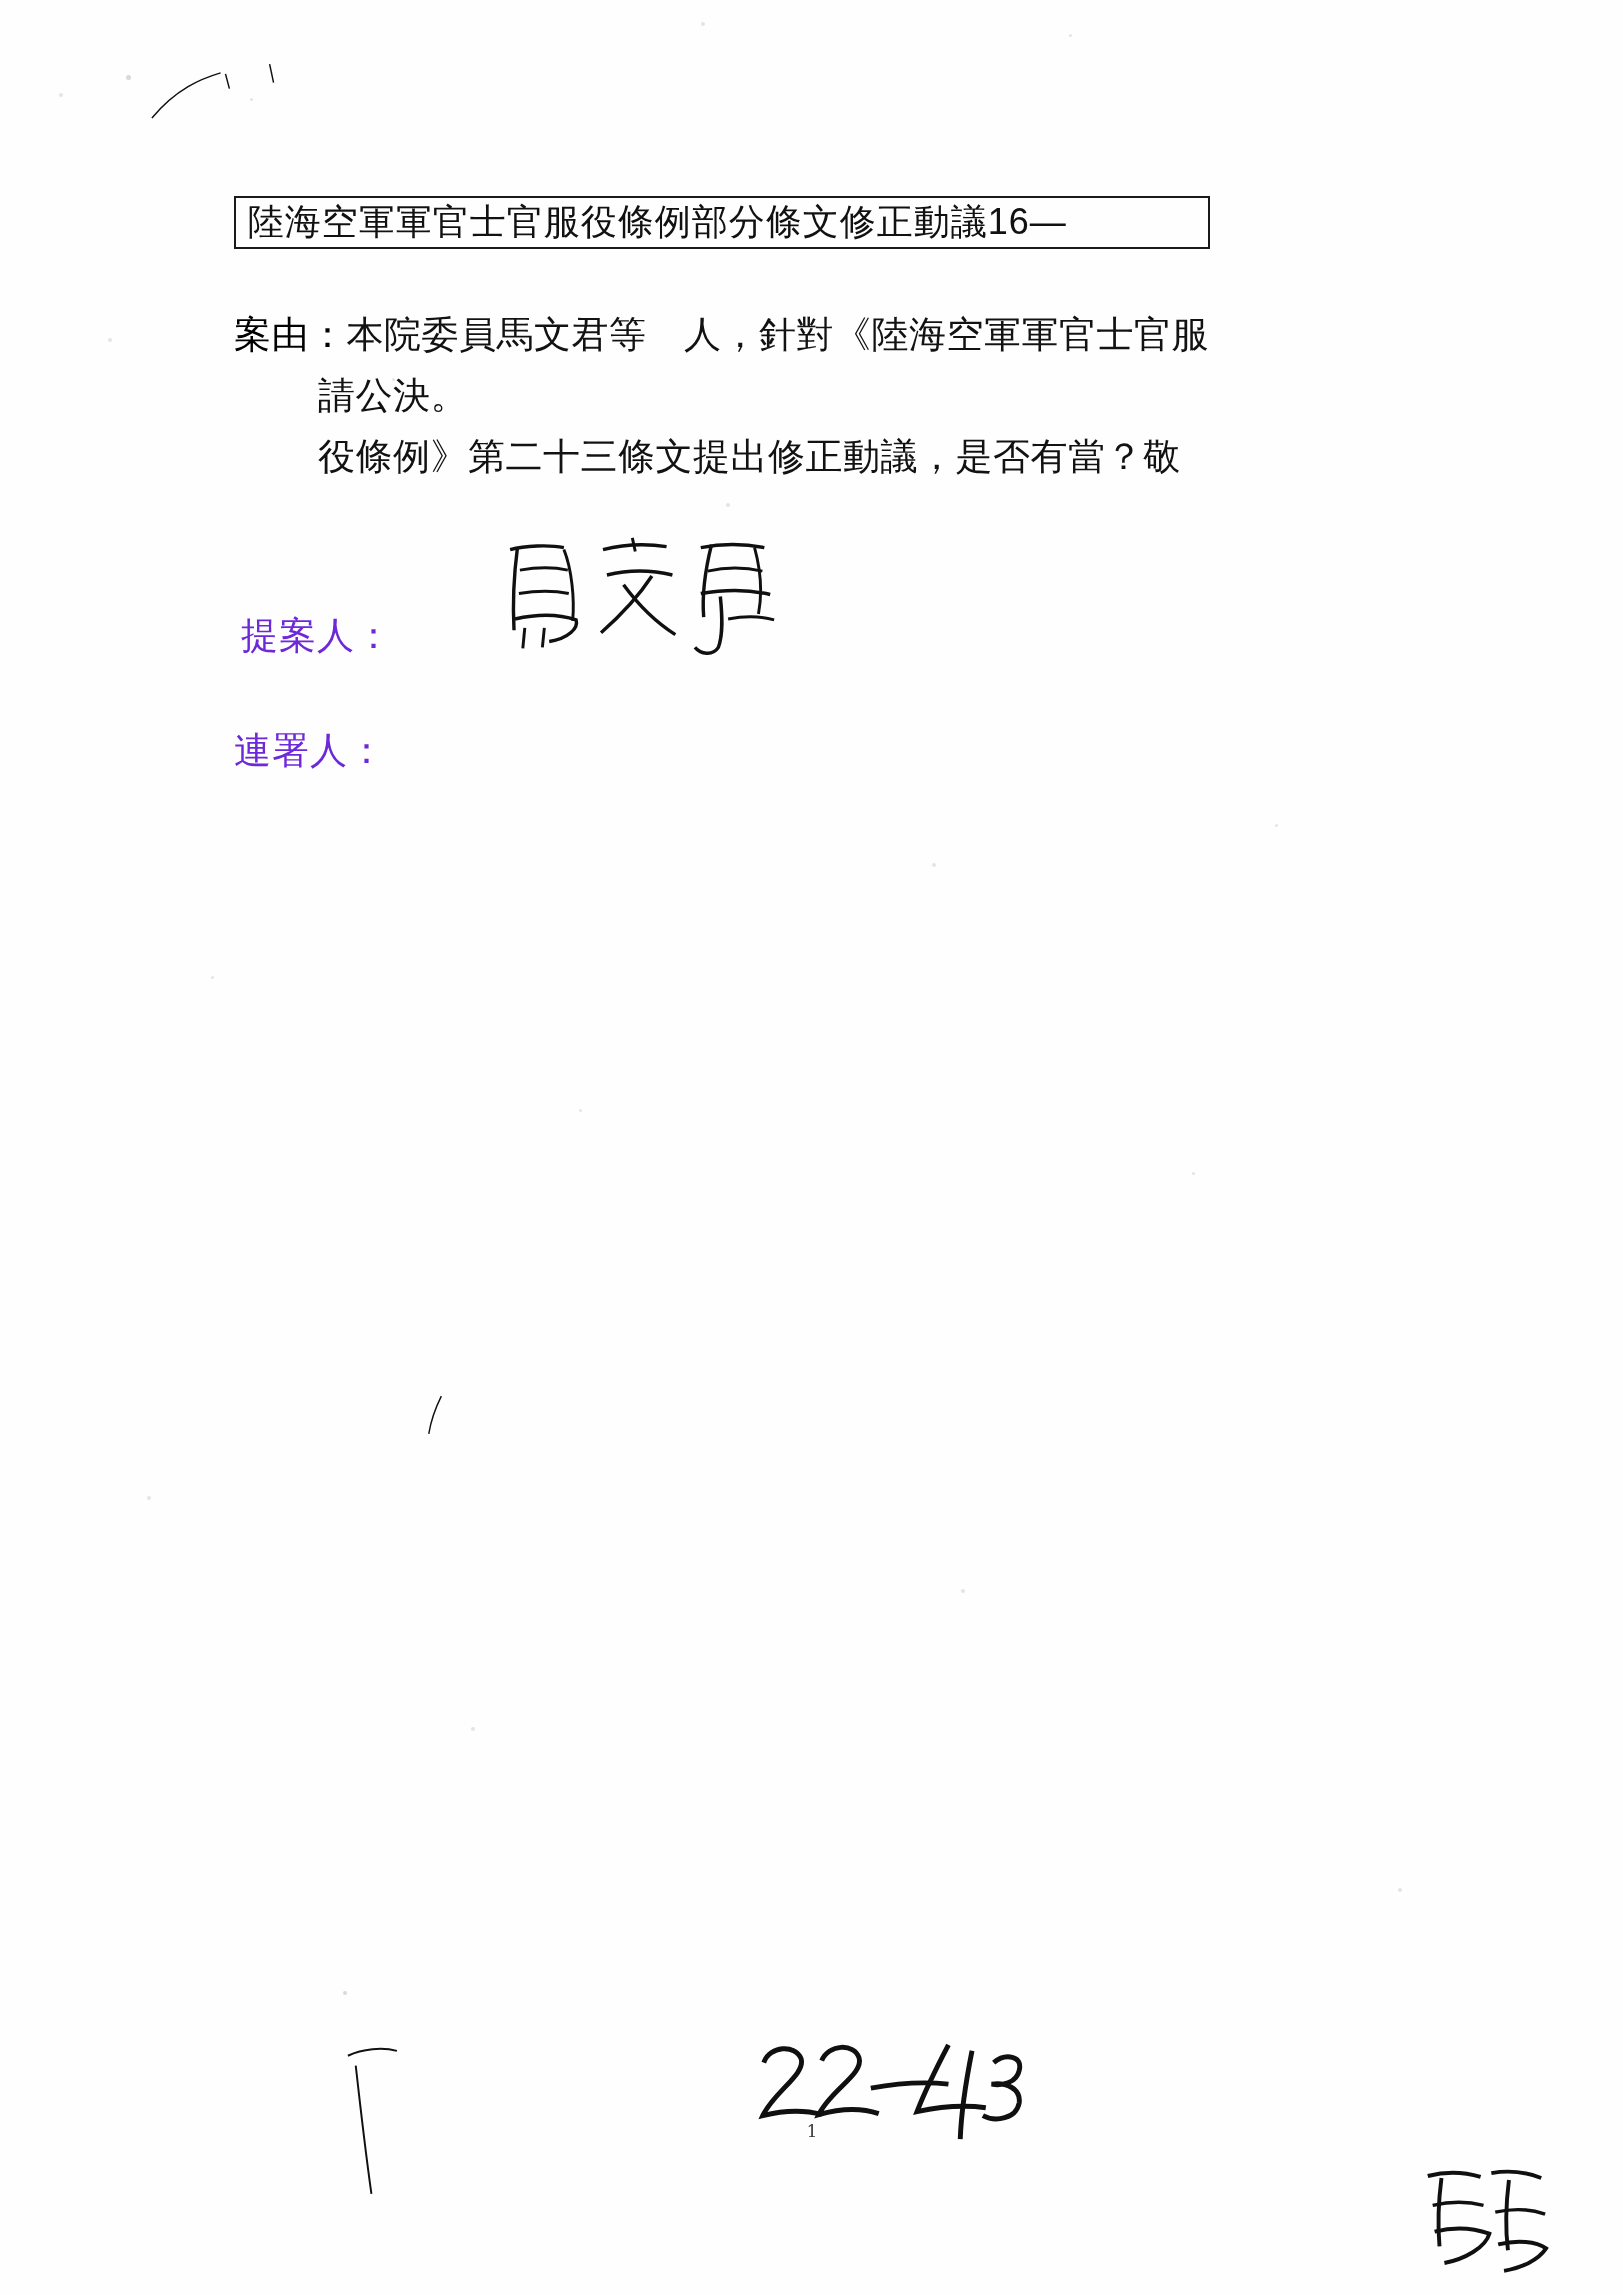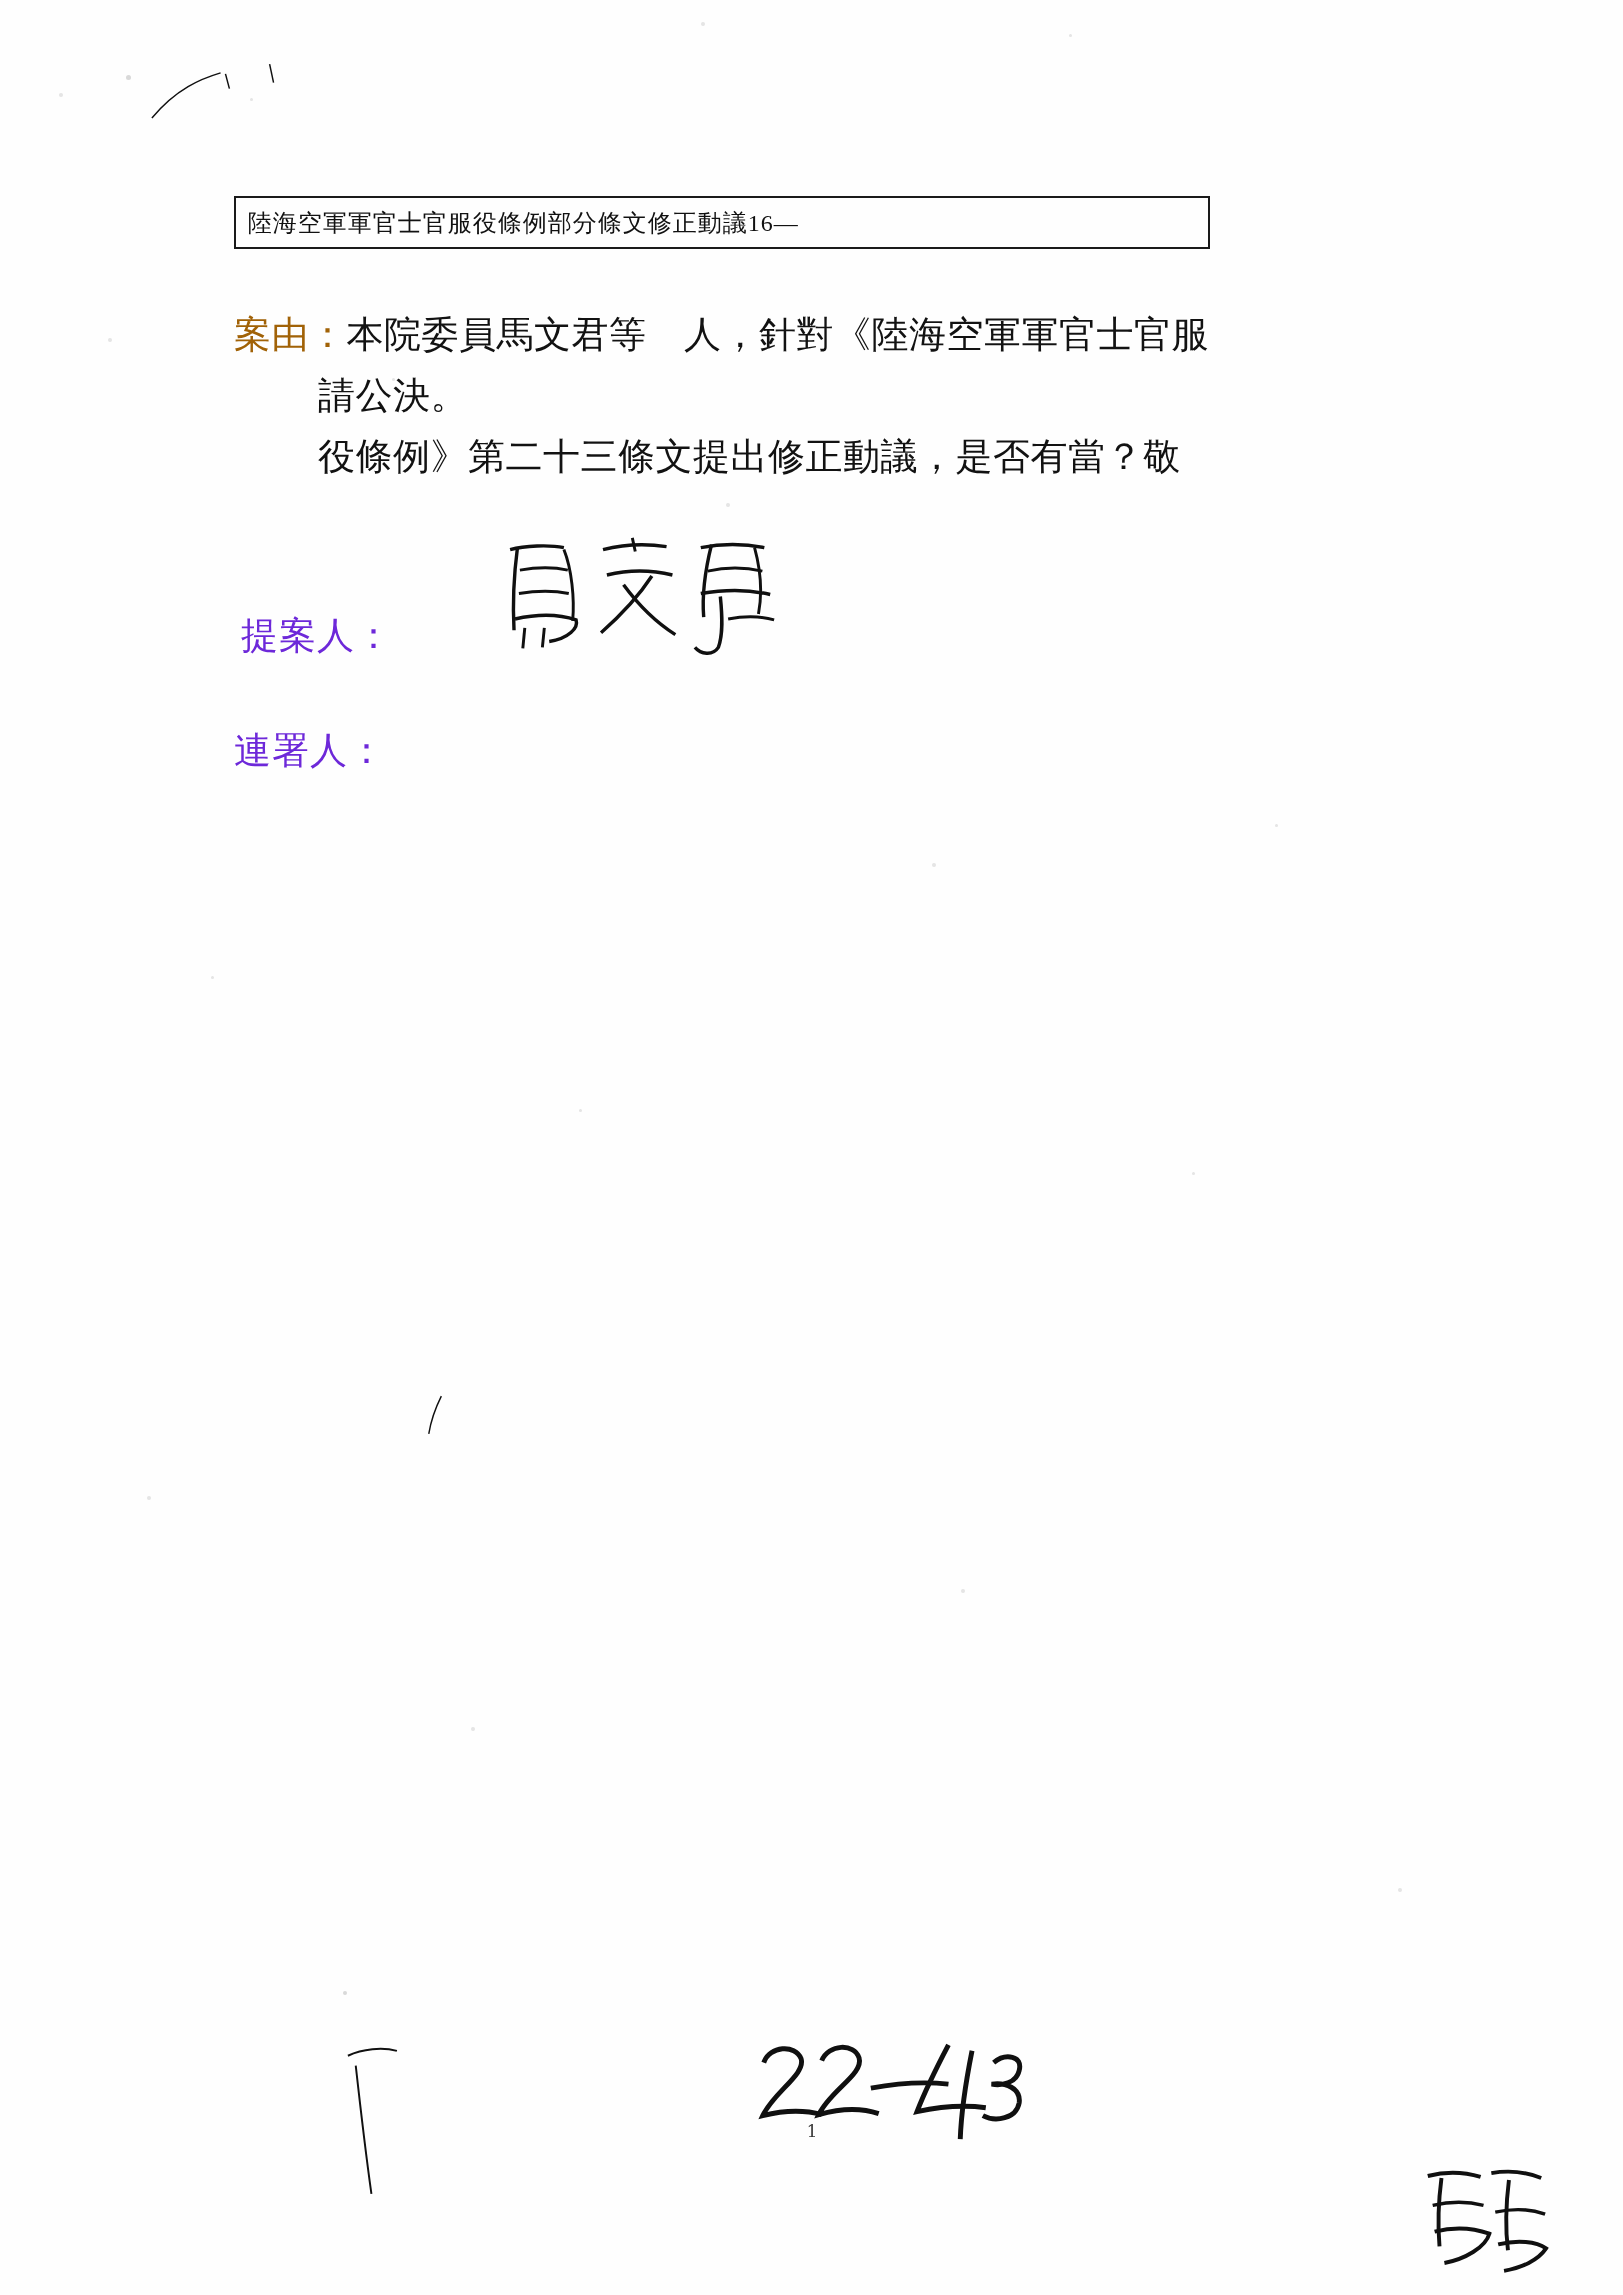--- a/index.html
+++ b/index.html
@@ -36,22 +36,22 @@
     top: 196px;
     width: 976px;
     height: 53px;
     border: 2px solid #1a1a1a;
     box-sizing: border-box;
     display: flex;
     align-items: center;
     padding-left: 11.8px;
   }
   .title-text {
-    font-family: Liberation Serif, serif;
-    font-size: 24px;
+    font-family: Liberation Sans, sans-serif;
+    font-size: 36px;
     letter-spacing: 1px;
     color: #111;
     white-space: nowrap;
   }
 
   
   .case-block {
     position: absolute;
     left: 234px;
     top: 304px;
@@ -62,21 +62,21 @@
     align-items: flex-start;
     font-size: 37px;
     line-height: 61px;
     color: #121212;
     letter-spacing: 0.5px;
     white-space: nowrap;
   }
   .case-label {
     font-size: 37px;
     line-height: 61px;
-    color: #a16207;
+    color: #000000;
     letter-spacing: 0.5px;
   }
   .indent-1 {
     padding-left: 84px;
   }
 
   
   .sig-row {
     position: absolute;
     font-size: 37px;

